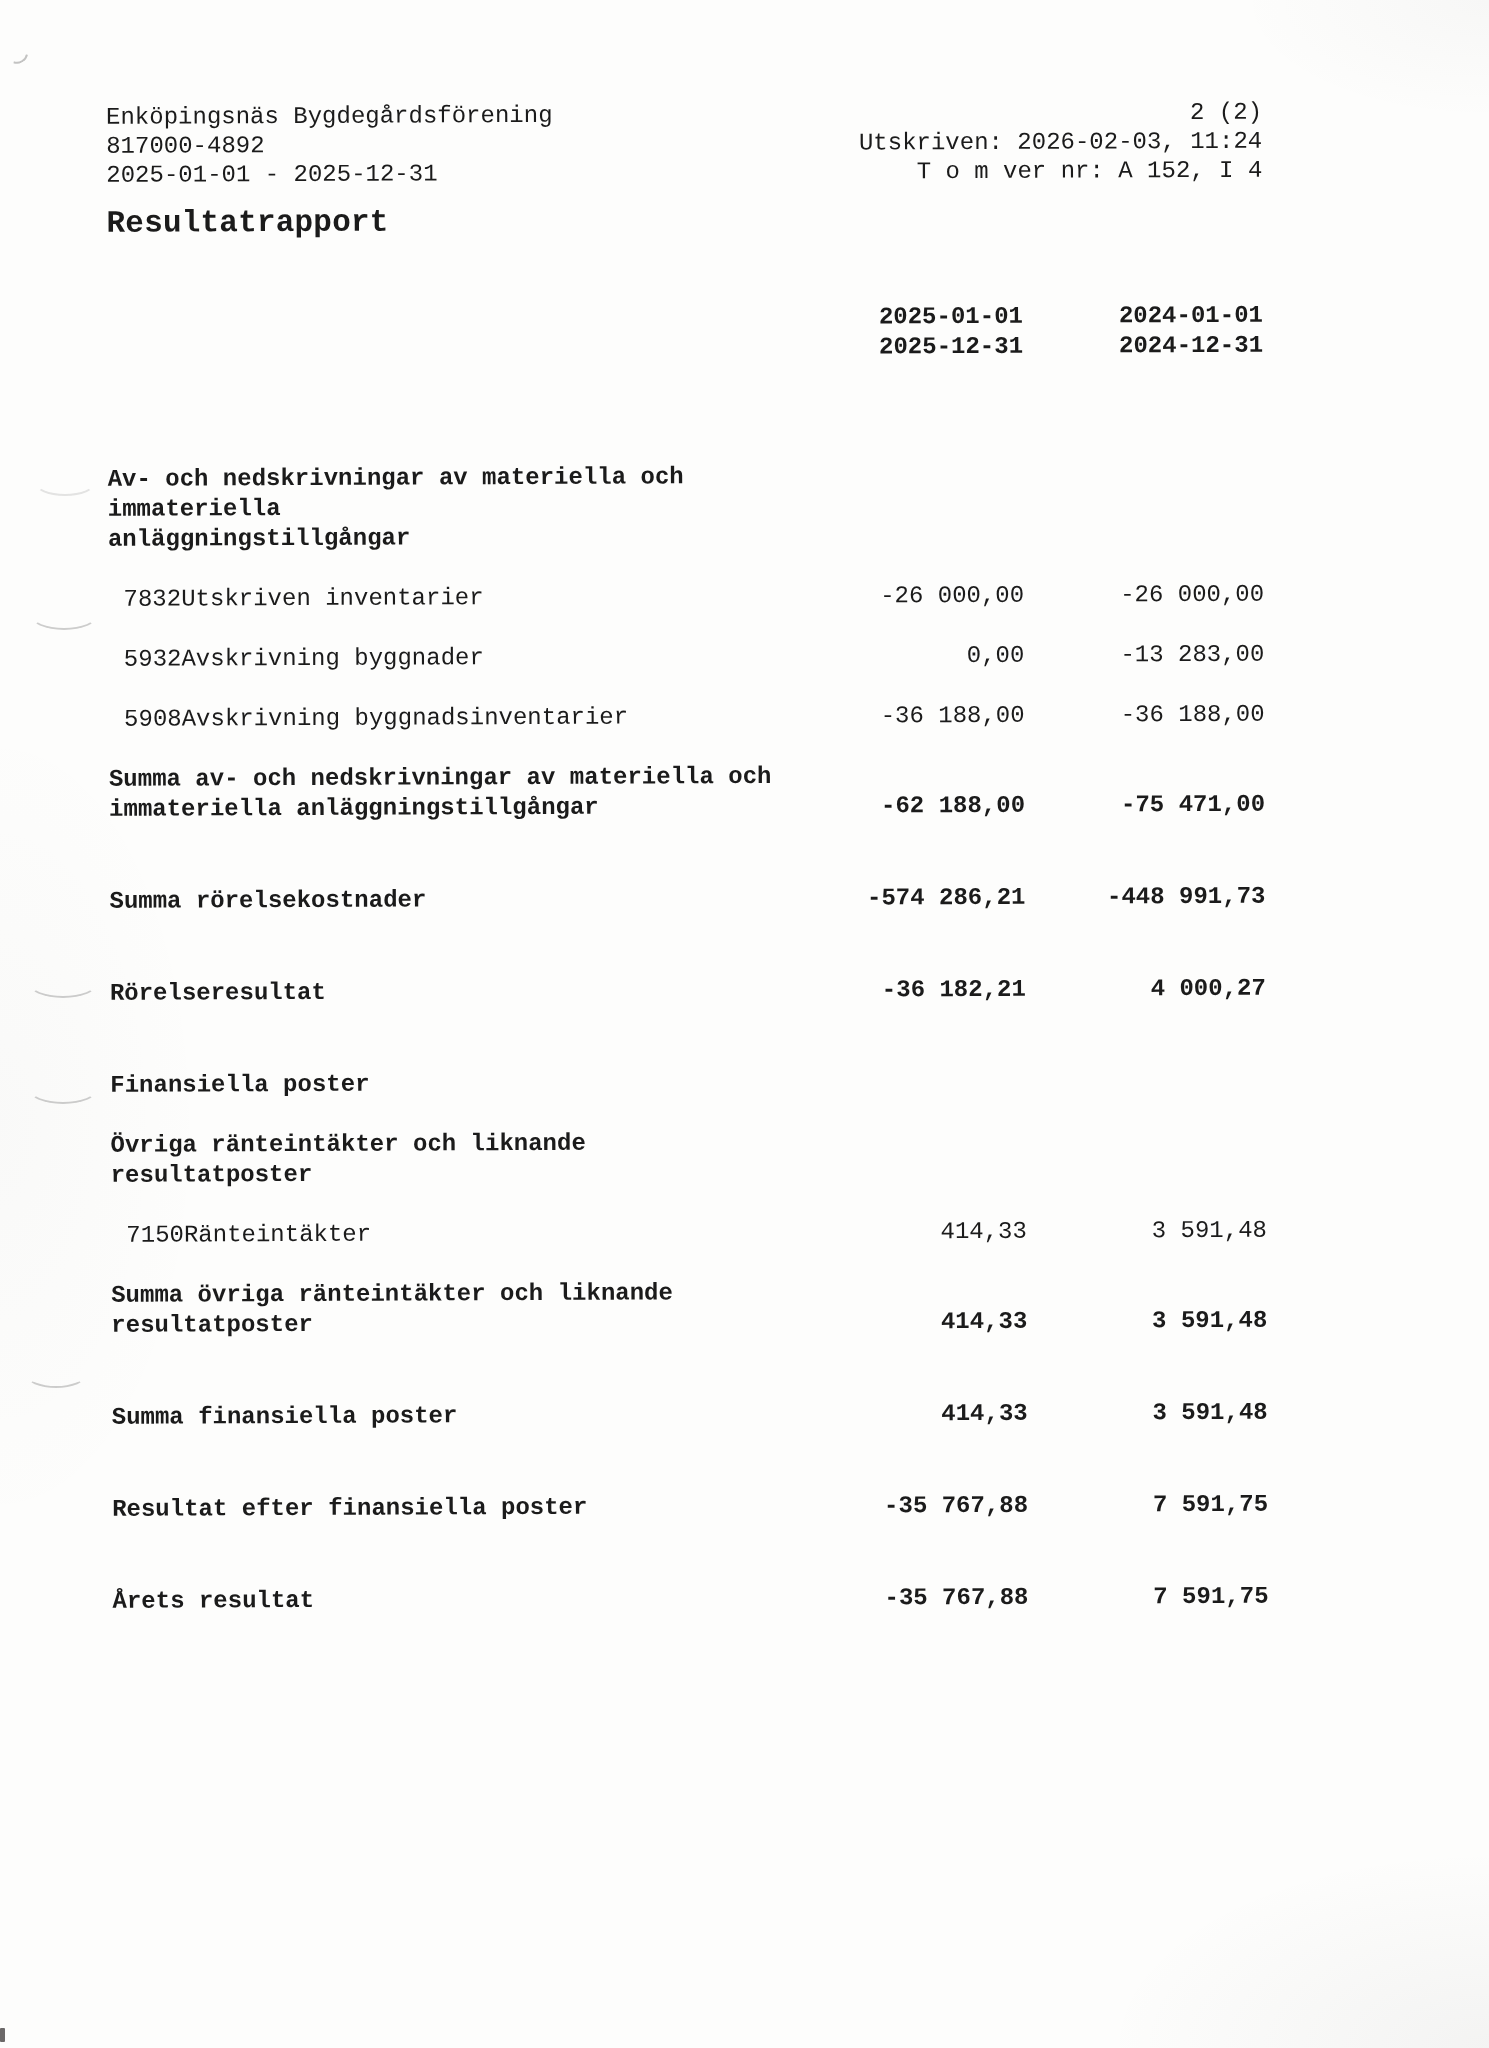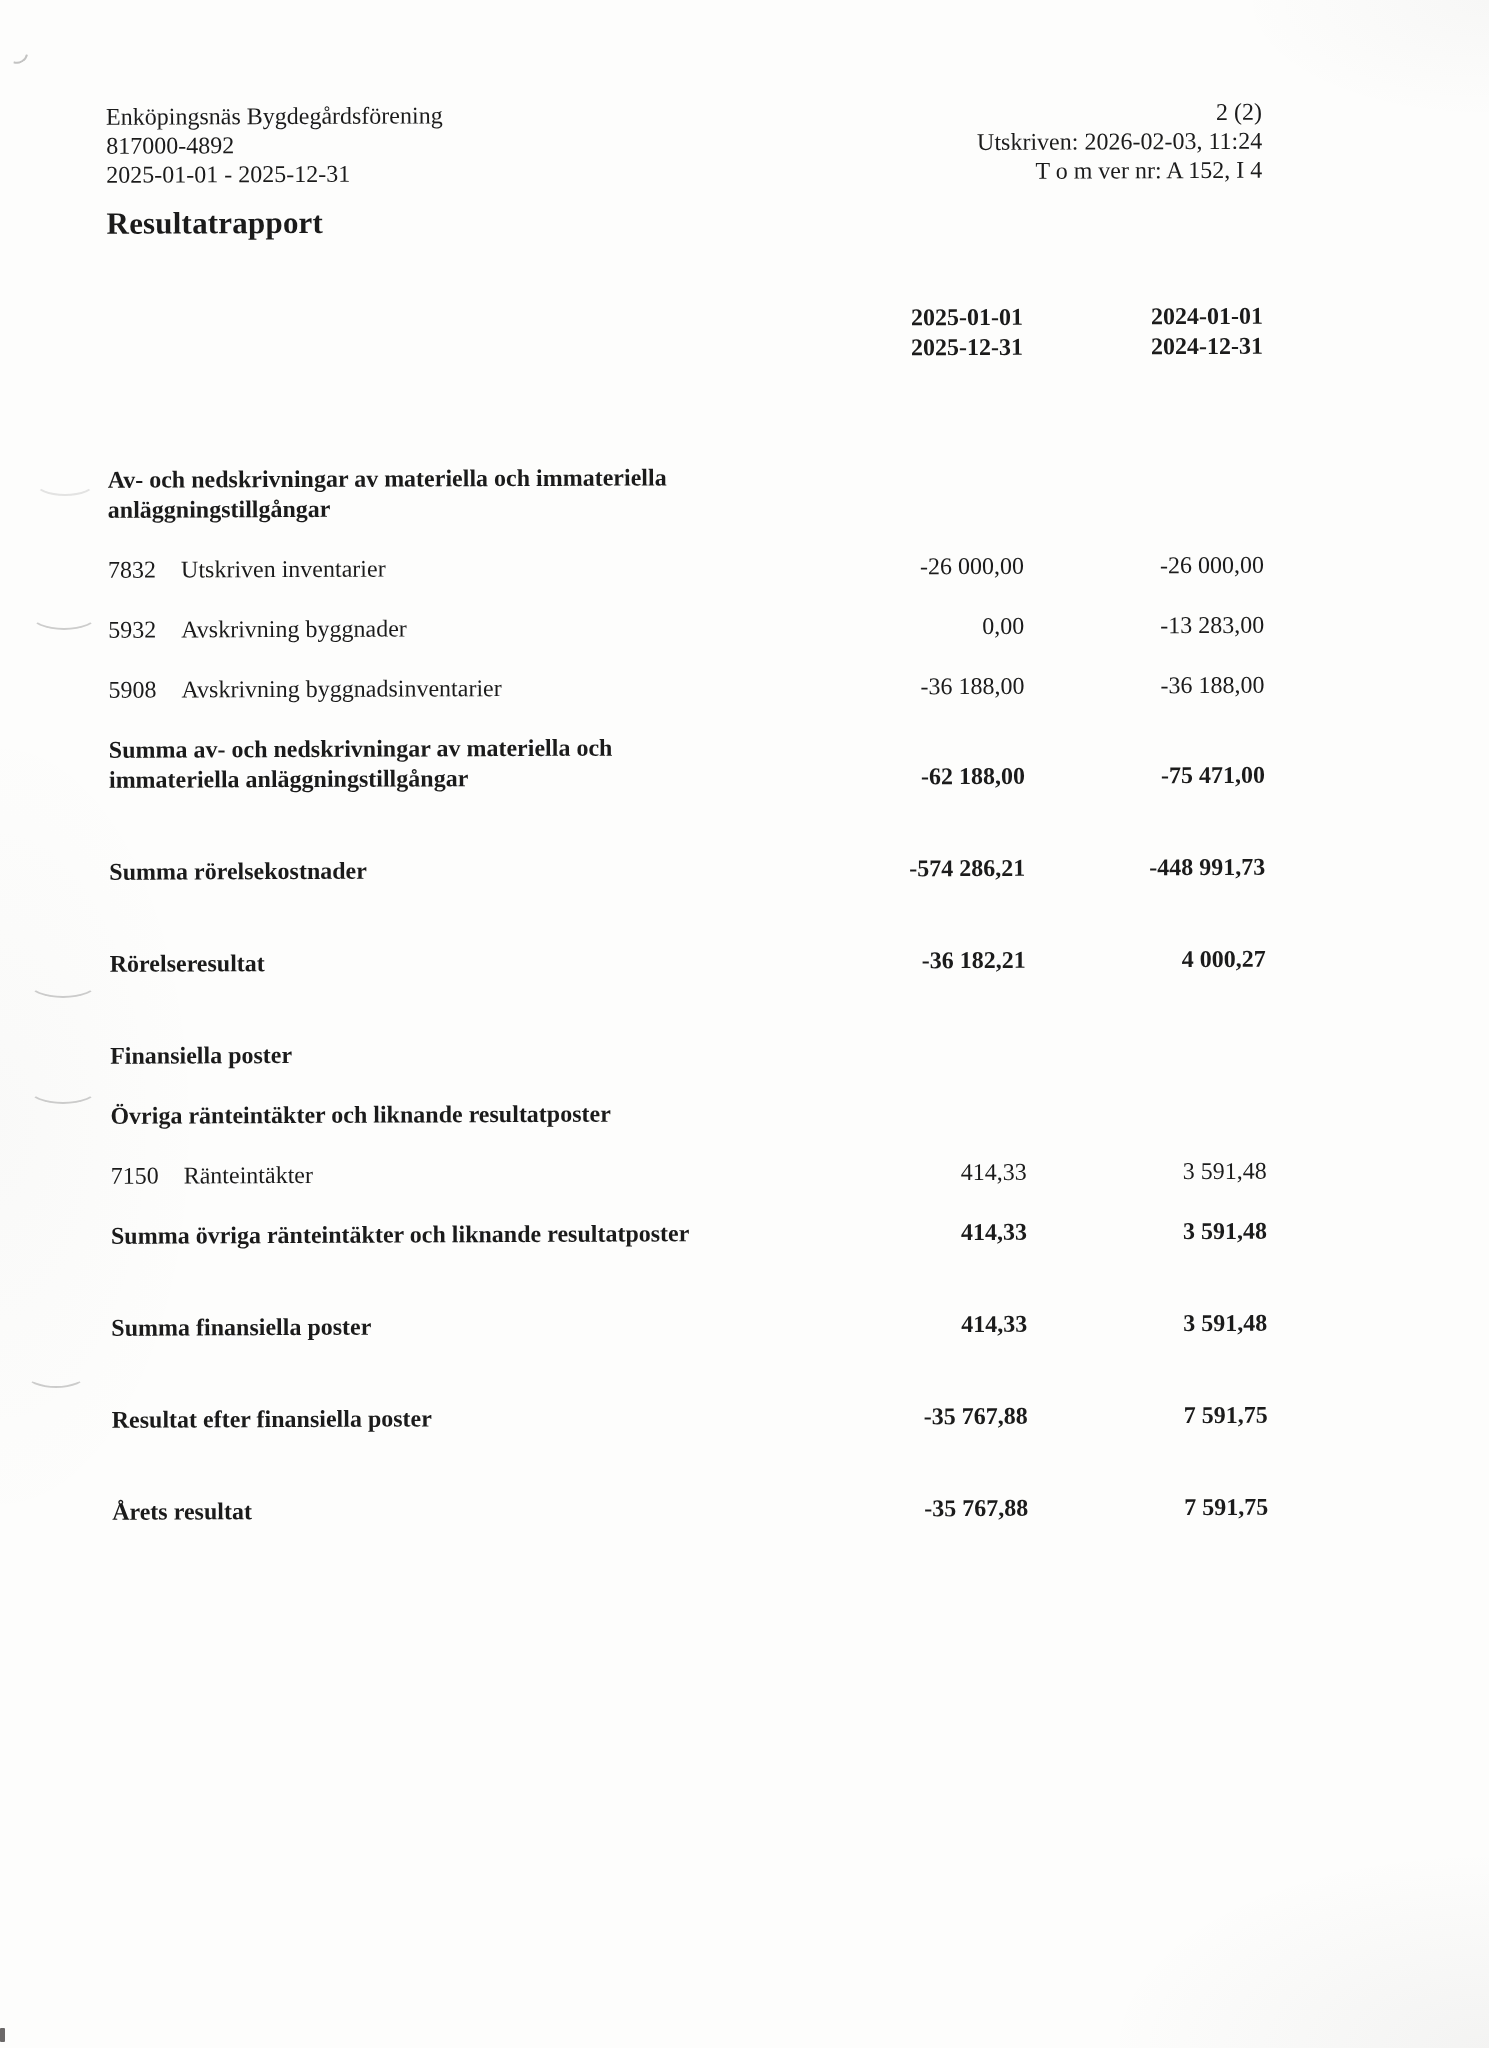--- a/index.html
+++ b/index.html
@@ -11,21 +11,21 @@
     position: relative;
     width: 1489px;
     height: 2048px;
     margin: 0 auto;
     background:
       radial-gradient(ellipse 620px 320px at 100% 100%, rgba(60,60,60,0.05), transparent 62%),
       radial-gradient(ellipse 420px 200px at 100% 0%, rgba(60,60,60,0.03), transparent 60%),
       radial-gradient(ellipse 300px 600px at 0% 55%, rgba(60,60,60,0.02), transparent 70%),
       #fdfdfc;
     overflow: hidden;
-    font-family: Liberation Serif, serif;
+    font-family: Liberation Mono, monospace;
     color: #1b1b1b;
     font-size: 24px;
   }
   .tilt {
     position: absolute;
     inset: 0;
     transform: rotate(-0.25deg);
     transform-origin: 50% 50%;
   }
 
@@ -87,21 +87,21 @@
     white-space: pre-line;
   }
   .row .val {
     width: 240px;
     text-align: right;
     white-space: nowrap;
   }
   .row.total .label,
   .row.total .val,
   .row.section .label { font-weight: bold; }
-  .num { display: inline-block; width: 73px; }
+  .num { display: inline-block; width: 73px; text-align: right; }
 
   
   .arc {
     position: absolute;
     border: 2px solid transparent;
     border-bottom-color: rgba(125,125,125,0.38);
     border-radius: 50%;
   }
   .arc.a1 { left: 4px;  top: 38px;   width: 20px; height: 22px; transform: rotate(-30deg); border-bottom-color: rgba(125,125,125,0.45); }
   .arc.a2 { left: 34px; top: 468px;  width: 58px; height: 24px; opacity: 0.55; }

